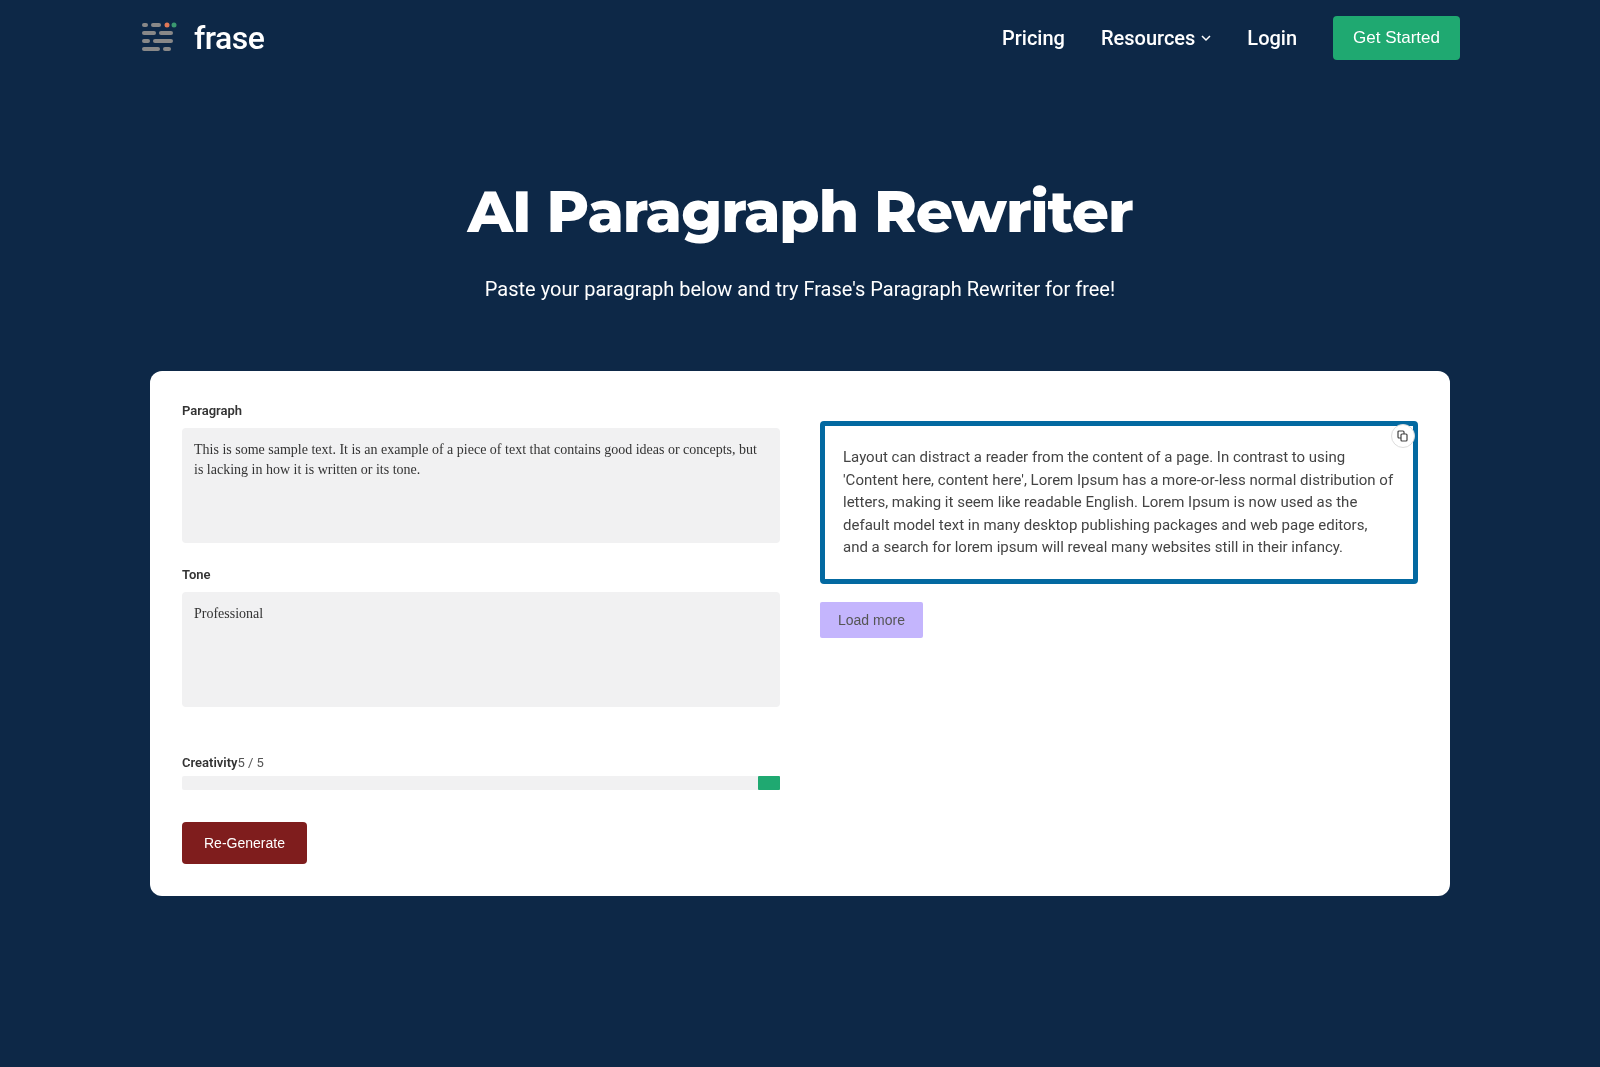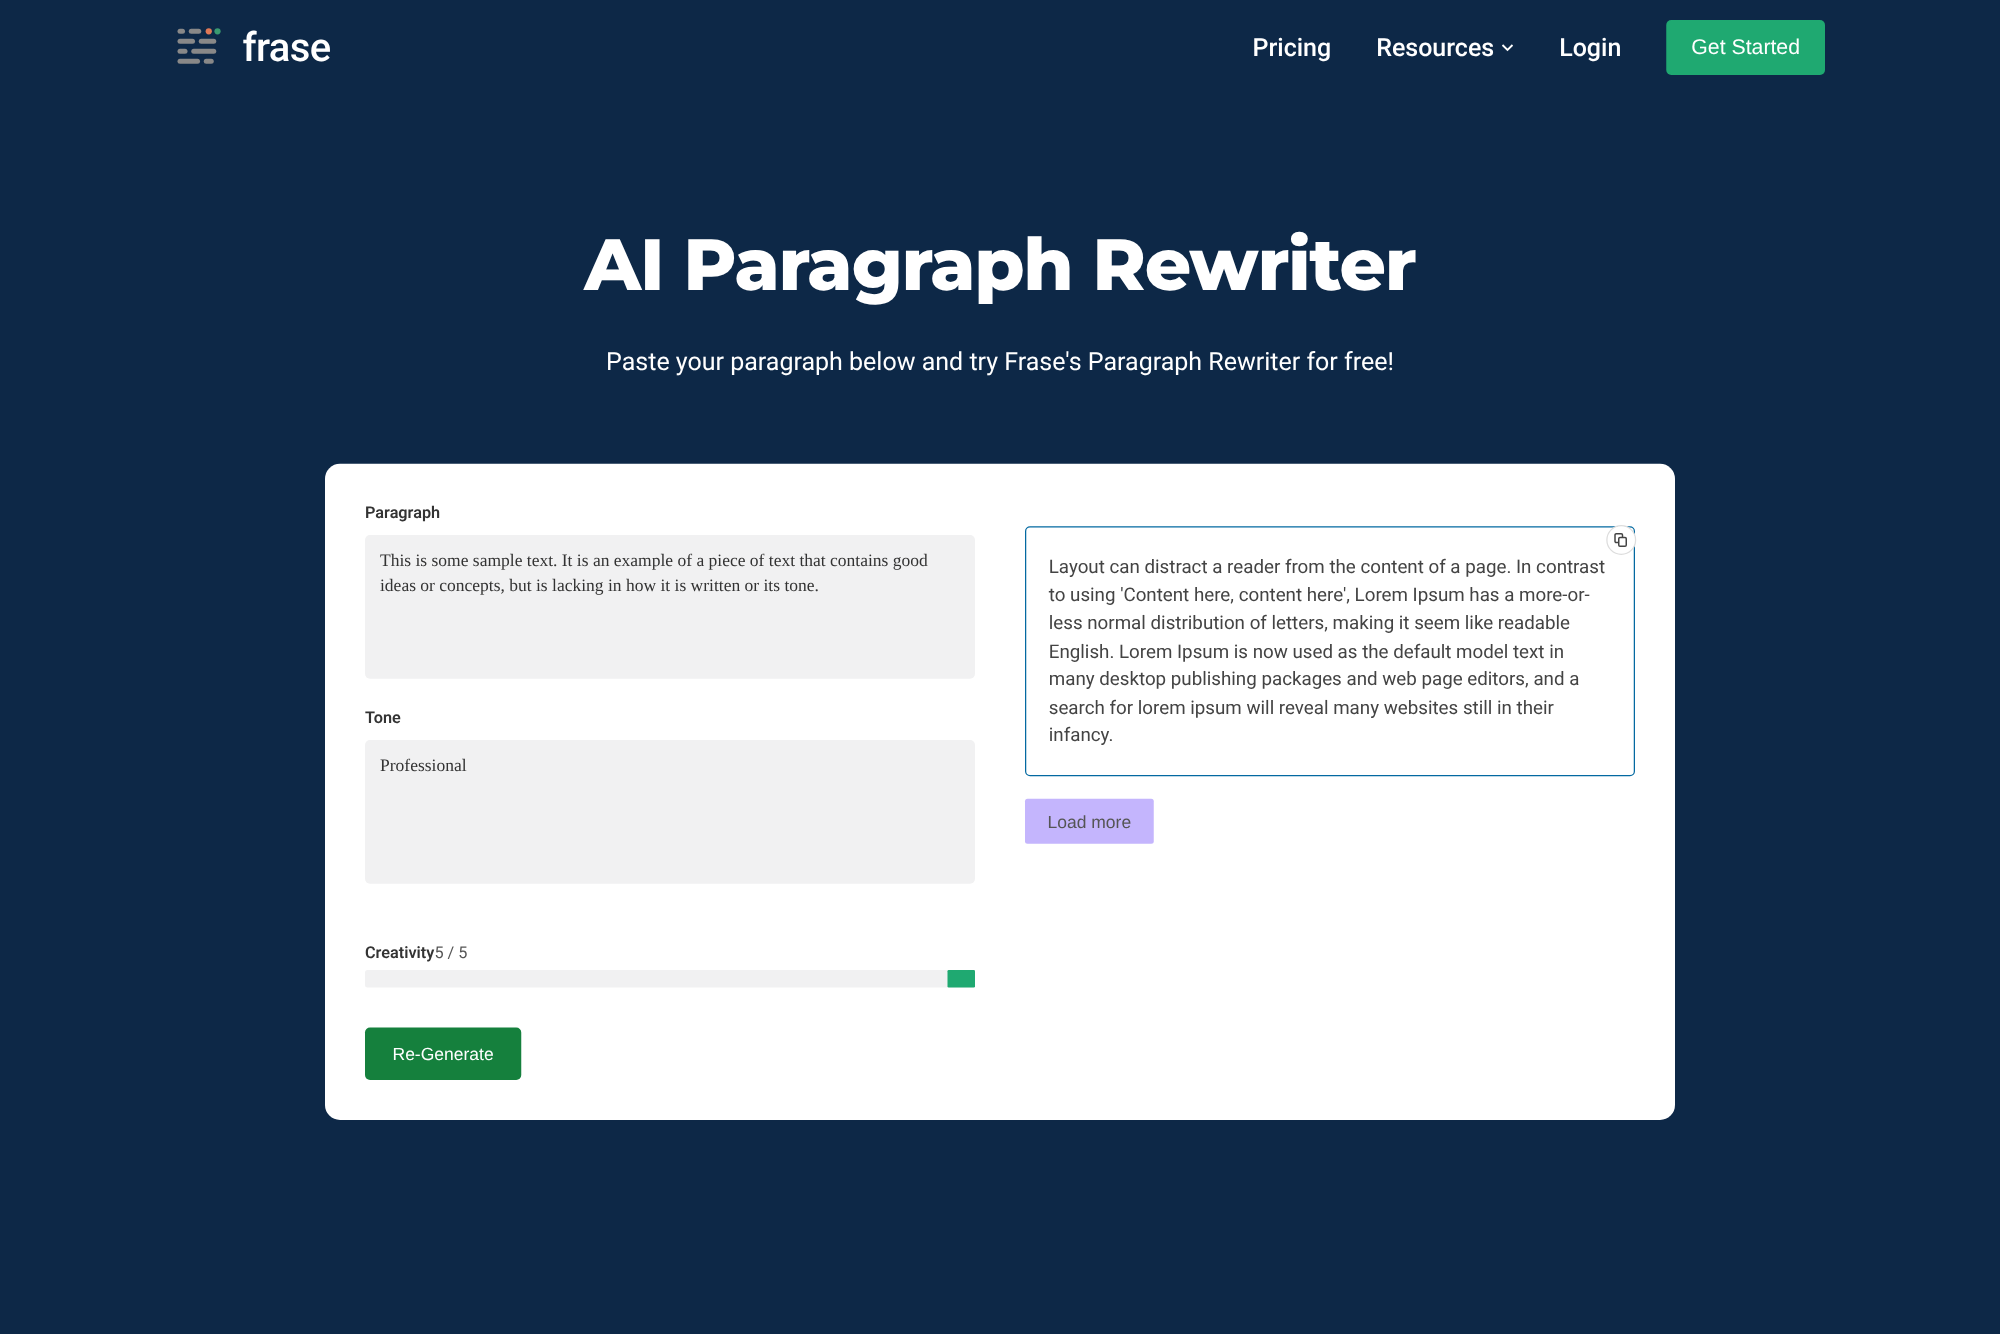--- a/index.html
+++ b/index.html
@@ -77,21 +77,21 @@
 }
 .hero-subtitle {
   color: white;
   font-size: 20px;
   font-weight: 400;
 }
 .tool-card {
   background: white;
   border-radius: 12px;
   margin: 0 auto;
-  width: 1080px;
+  width: 1300px;
   padding: 32px;
   display: flex;
   gap: 40px;
 }
 .left-col {
   flex: 1;
 }
 .right-col {
   flex: 1;
   position: relative;
@@ -146,31 +146,31 @@
 .slider-thumb {
   position: absolute;
   right: 0;
   top: 0;
   width: 22px;
   height: 14px;
   background: #1fa971;
   border-radius: 1px;
 }
 .regenerate-btn {
-  background: #15803d;
+  background: #7f1d1d;
   color: white;
   border: none;
   padding: 13px 22px;
   font-size: 14px;
   font-weight: 400;
   border-radius: 4px;
   cursor: pointer;
 }
 .output-box {
-  border: 1px solid #0369a1;
+  border: 5px solid #0369a1;
   border-radius: 4px;
   padding: 20px 18px;
   margin-top: 18px;
   position: relative;
 }
 .output-text {
   font-size: 15px;
   color: #444;
   line-height: 1.5;
 }

